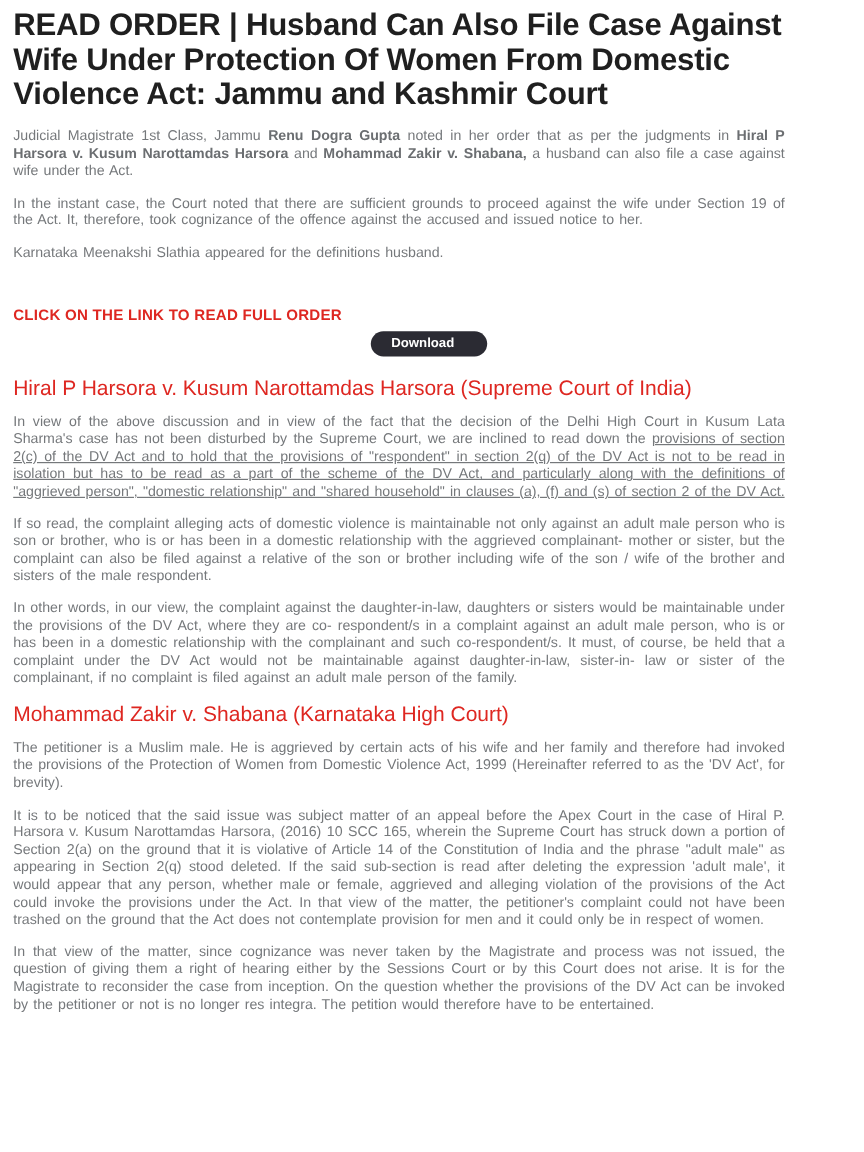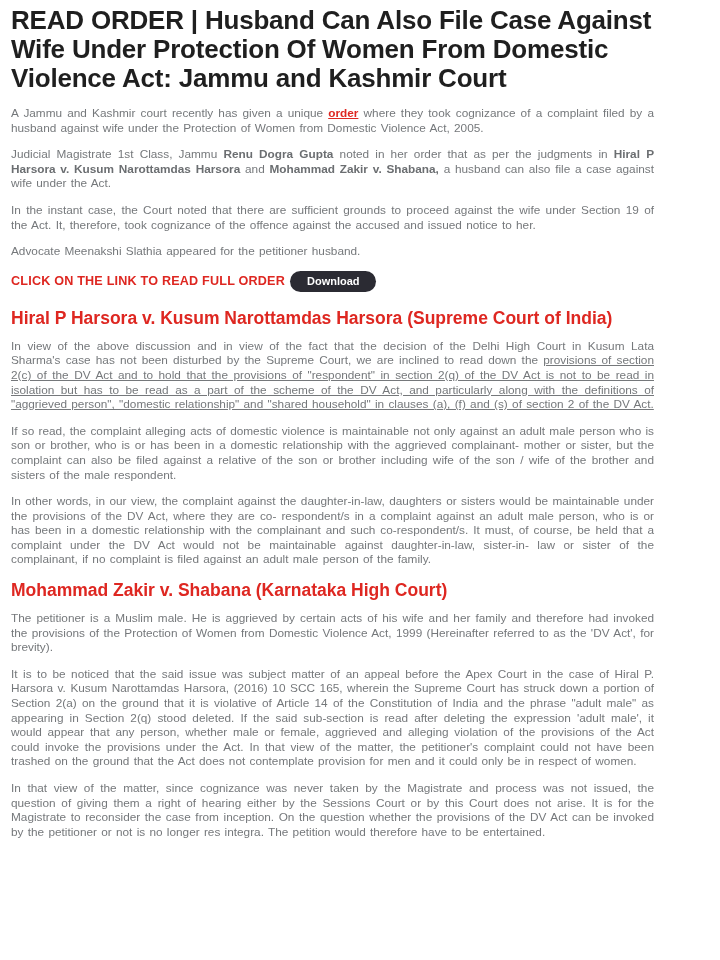--- a/index.html
+++ b/index.html
@@ -32,63 +32,63 @@
   .order-link {
     color: #de2721;
     font-weight: 700;
     text-decoration: underline;
     cursor: pointer;
   }
   .underlined { text-decoration: underline; }
   .cta-row {
     display: flex;
     align-items: center;
-    gap: 5px;
+    gap: 24px;
     margin: 4px 0 15px 0;
   }
   .cta-label {
     color: #de2721;
     font-weight: 700;
     font-size: 12.6px;
     letter-spacing: 0.2px;
   }
   .download-btn {
     background: #2b2b33;
     color: #ffffff;
     font-family: "Liberation Sans", sans-serif;
     font-size: 11px;
     font-weight: 700;
     border: none;
     border-radius: 11px;
-    padding: 4px 16px 5px 17px;
+    padding: 4px 27px 5px 17px;
     cursor: pointer;
+    margin-top: 46px;
   }
   .section-heading {
     color: #de2721;
     font-size: 17.5px;
     line-height: 22px;
-    font-weight: 700;
+    font-weight: 400;
     text-align: justify;
     margin: 2px 0 10px 0;
   }
 </style>
 </head>
 <body>
 
 <div class="page">
 
   <h1 class="headline">READ ORDER | Husband Can Also File Case Against Wife Under Protection Of Women From Domestic Violence Act: Jammu and Kashmir Court</h1>
 
-  <p class="body-p"><span>A Jammu and Kashmir court recently has given a unique </span><a class="order-link">order</a><span> where they took cognizance of a complaint filed by a husband against wife under the Protection of Women from Domestic Violence Act, 2005.</span></p>
 
   <p class="body-p"><span>Judicial Magistrate 1st Class, Jammu </span><span class="bold-italic">Renu Dogra Gupta</span><span> noted in her order that as per the judgments in </span><span class="bold-italic">Hiral P Harsora v. Kusum Narottamdas Harsora</span><span> and </span><span class="bold-italic">Mohammad Zakir v. Shabana,</span><span> a husband can also file a case against wife under the Act.</span></p>
 
   <p class="body-p">In the instant case, the Court noted that there are sufficient grounds to proceed against the wife under Section 19 of the Act. It, therefore, took cognizance of the offence against the accused and issued notice to her.</p>
 
-  <p class="body-p"><span>Advocate </span><span class="italic">Meenakshi Slathia</span><span> appeared for the petitioner husband.</span></p>
+  <p class="body-p"><span>Karnataka </span><span class="italic">Meenakshi Slathia</span><span> appeared for the definitions husband.</span></p>
 
   <div class="cta-row">
     <span class="cta-label">CLICK ON THE LINK TO READ FULL ORDER</span>
     <button class="download-btn">Download</button>
   </div>
 
   <h2 class="section-heading">Hiral P Harsora v. Kusum Narottamdas Harsora (Supreme Court of India)</h2>
 
   <p class="body-p"><span>In view of the above discussion and in view of the fact that the decision of the Delhi High Court in Kusum Lata Sharma's case has not been disturbed by the Supreme Court, we are inclined to read down the </span><span class="underlined">provisions of section 2(c) of the DV Act and to hold that the provisions of "respondent" in section 2(q) of the DV Act is not to be read in isolation but has to be read as a part of the scheme of the DV Act, and particularly along with the definitions of "aggrieved person", "domestic relationship" and "shared household" in clauses (a), (f) and (s) of section 2 of the DV Act.</span></p>
 

